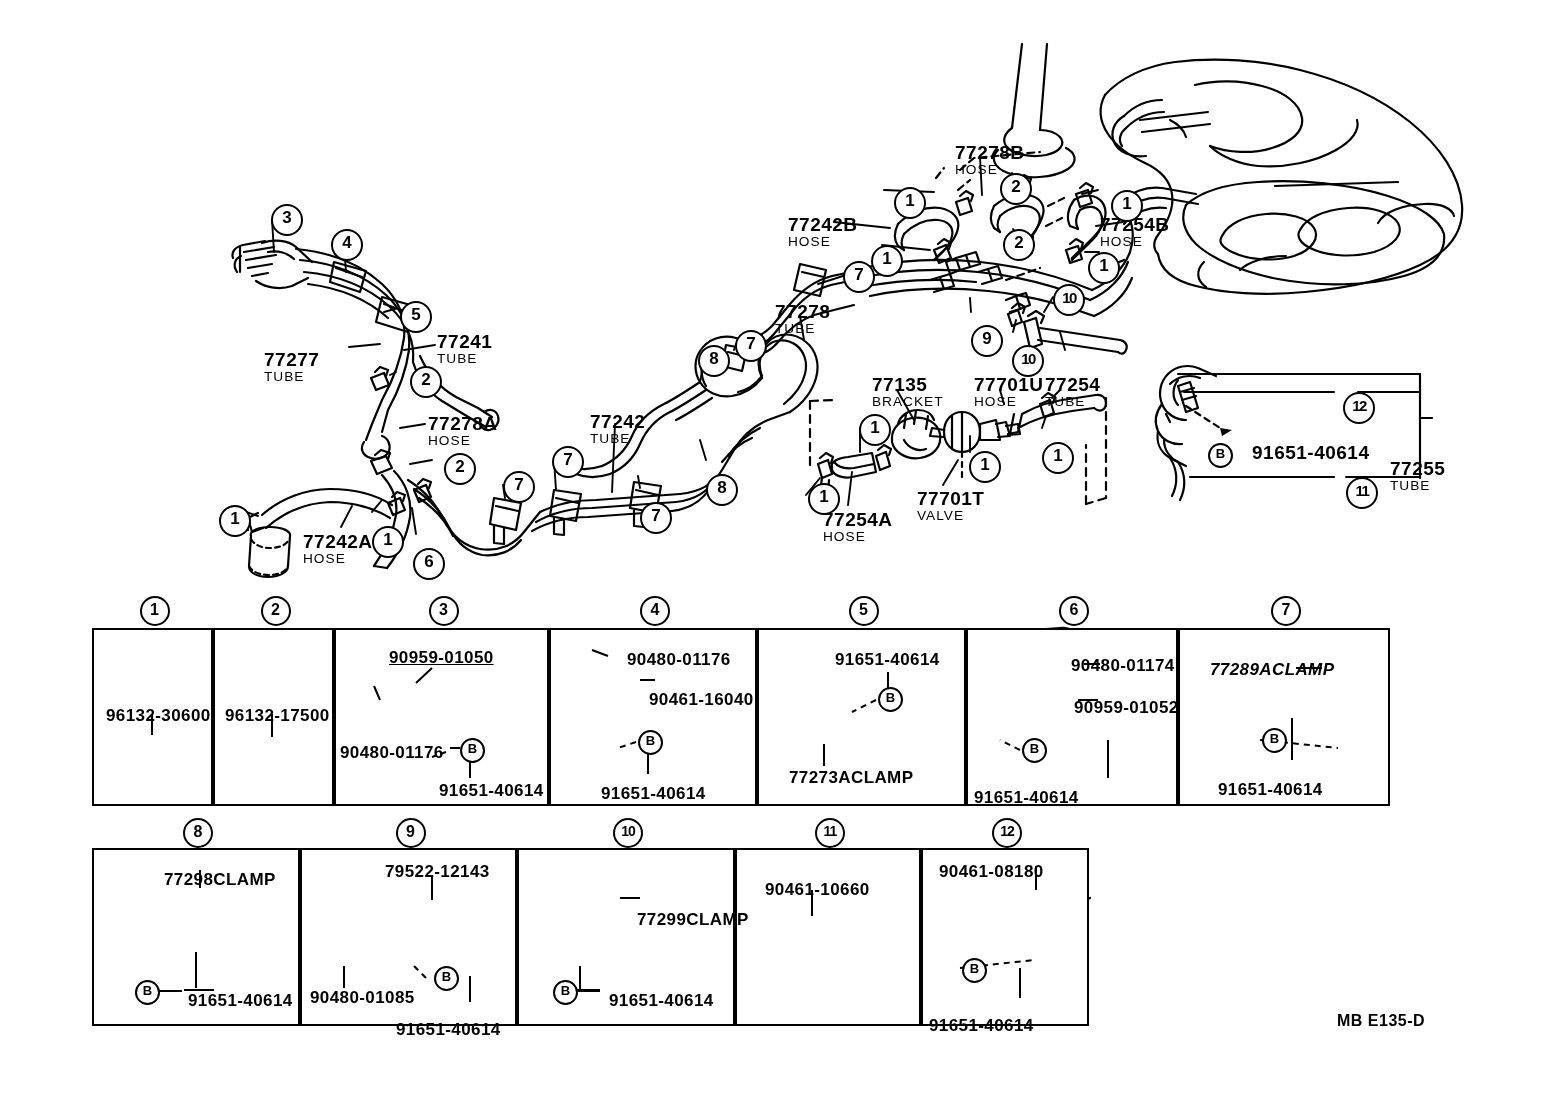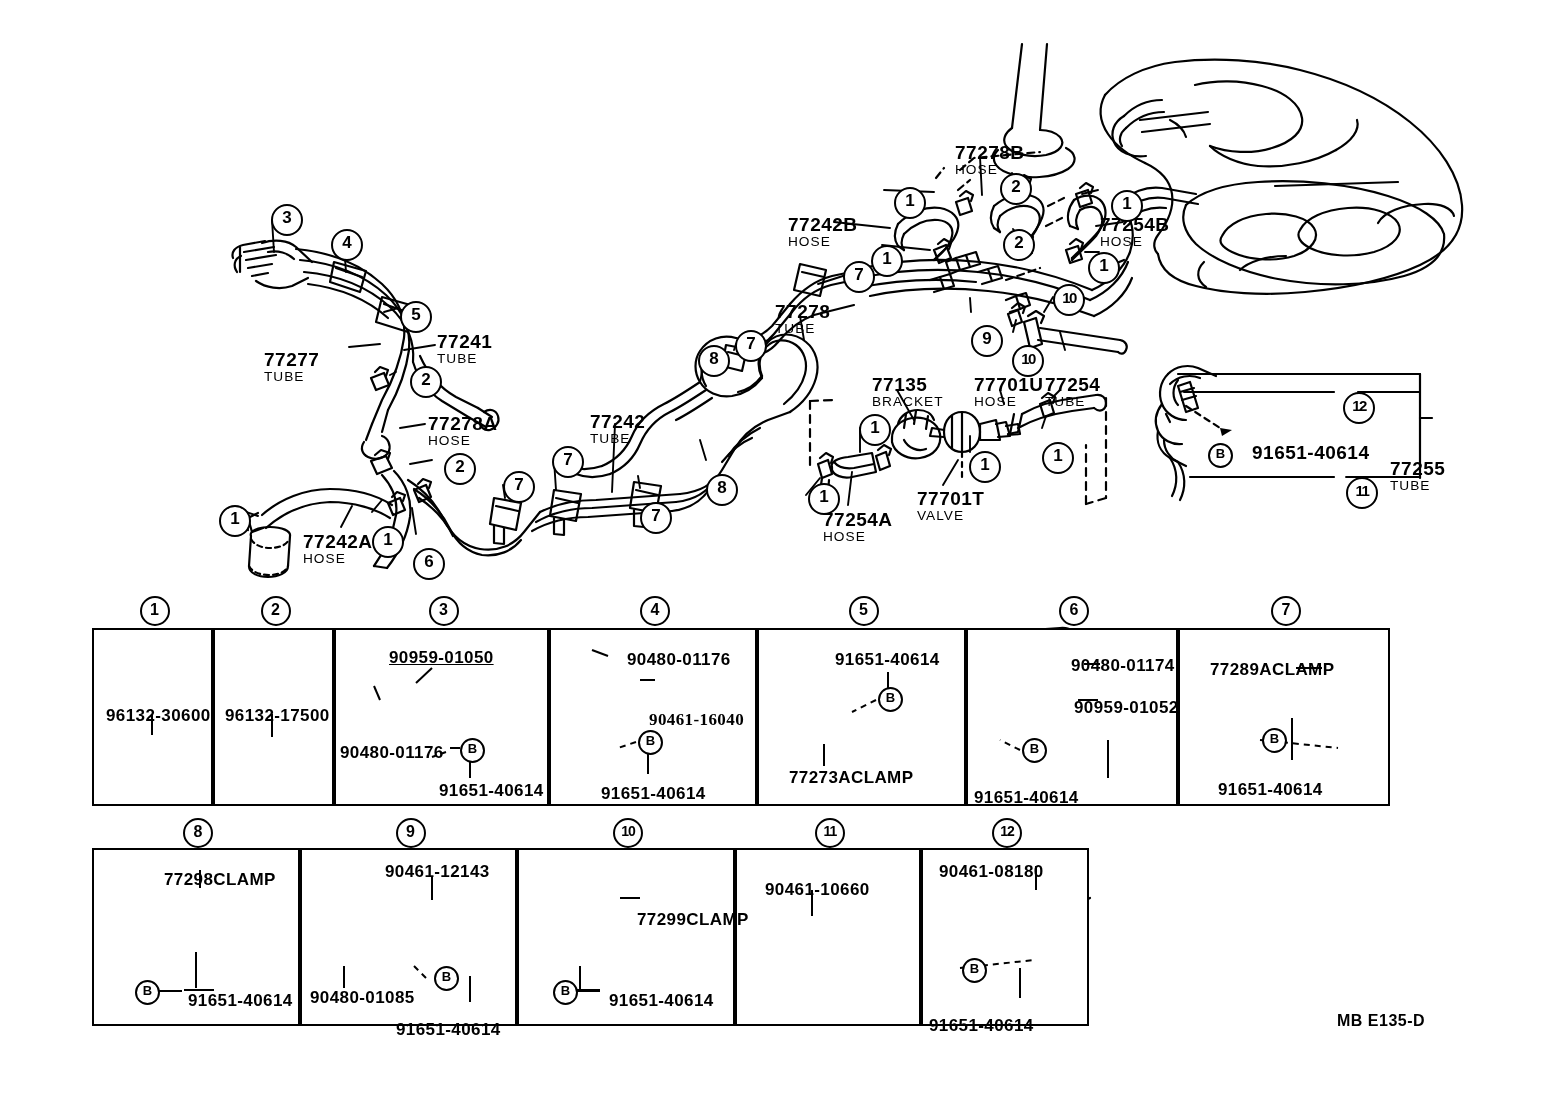--- a/index.html
+++ b/index.html
@@ -740,37 +740,37 @@
       <div class="boxnum" style="left: 139.5px; top: 596px;">1</div>
       <div class="pn" style="left: 106px; top: 706px;">96132-30600</div>
       <div class="boxnum" style="left: 260.5px; top: 596px;">2</div>
       <div class="pn" style="left: 225px; top: 706px;">96132-17500</div>
       <div class="boxnum" style="left: 428.5px; top: 596px;">3</div>
       <div class="pn" style="left: 389px; top: 648px; text-decoration: underline;">90959-01050</div>
       <div class="pn" style="left: 340px; top: 743px;">90480-01176</div>
       <div class="pn" style="left: 439px; top: 781px;">91651-40614</div>
       <div class="boxnum" style="left: 640px; top: 596px;">4</div>
       <div class="pn" style="left: 627px; top: 650px;">90480-01176</div>
-      <div class="pn" style="left: 649px; top: 710px; font-family: Liberation Serif, serif;">90461-16040</div>
+      <div class="pn" style="left: 649px; top: 690px;">90461-16040</div>
       <div class="pn" style="left: 601px; top: 784px;">91651-40614</div>
       <div class="boxnum" style="left: 848.5px; top: 596px;">5</div>
       <div class="pn" style="left: 835px; top: 650px;">91651-40614</div>
       <div class="pn" style="left: 789px; top: 768px;">77273A<span class="sub">CLAMP</span></div>
       <div class="boxnum" style="left: 1059px; top: 596px;">6</div>
       <div class="pn" style="left: 1071px; top: 656px;">90480-01174</div>
       <div class="pn" style="left: 1074px; top: 698px;">90959-01052</div>
       <div class="pn" style="left: 974px; top: 788px;">91651-40614</div>
       <div class="boxnum" style="left: 1271px; top: 596px;">7</div>
-      <div class="pn" style="left: 1210px; top: 660px;">77289A<span class="sub">CLAMP</span></div>
+      <div class="pn" style="left: 1210px; top: 660px; font-style: italic;">77289A<span class="sub">CLAMP</span></div>
       <div class="pn" style="left: 1218px; top: 780px;">91651-40614</div>
       <div class="boxnum" style="left: 183px; top: 818px;">8</div>
       <div class="pn" style="left: 164px; top: 870px;">77298<span class="sub">CLAMP</span></div>
       <div class="pn" style="left: 188px; top: 991px;">91651-40614</div>
       <div class="boxnum" style="left: 395.5px; top: 818px;">9</div>
-      <div class="pn" style="left: 385px; top: 862px;">90461-12143</div>
+      <div class="pn" style="left: 385px; top: 862px;">79522-12143</div>
       <div class="pn" style="left: 310px; top: 988px; text-align: right;">90480-01085</div>
       <div class="pn" style="left: 396px; top: 1020px;">91651-40614</div>
       <div class="boxnum two" style="left: 613px; top: 818px;">10</div>
       <div class="pn" style="left: 637px; top: 910px;">77299<span class="sub">CLAMP</span></div>
       <div class="pn" style="left: 609px; top: 991px;">91651-40614</div>
       <div class="boxnum two" style="left: 815px; top: 818px;">11</div>
       <div class="pn" style="left: 765px; top: 880px;">90461-10660</div>
       <div class="boxnum two" style="left: 992px; top: 818px;">12</div>
       <div class="pn" style="left: 939px; top: 862px;">90461-08180</div>
       <div class="pn" style="left: 929px; top: 1016px;">91651-40614</div>

